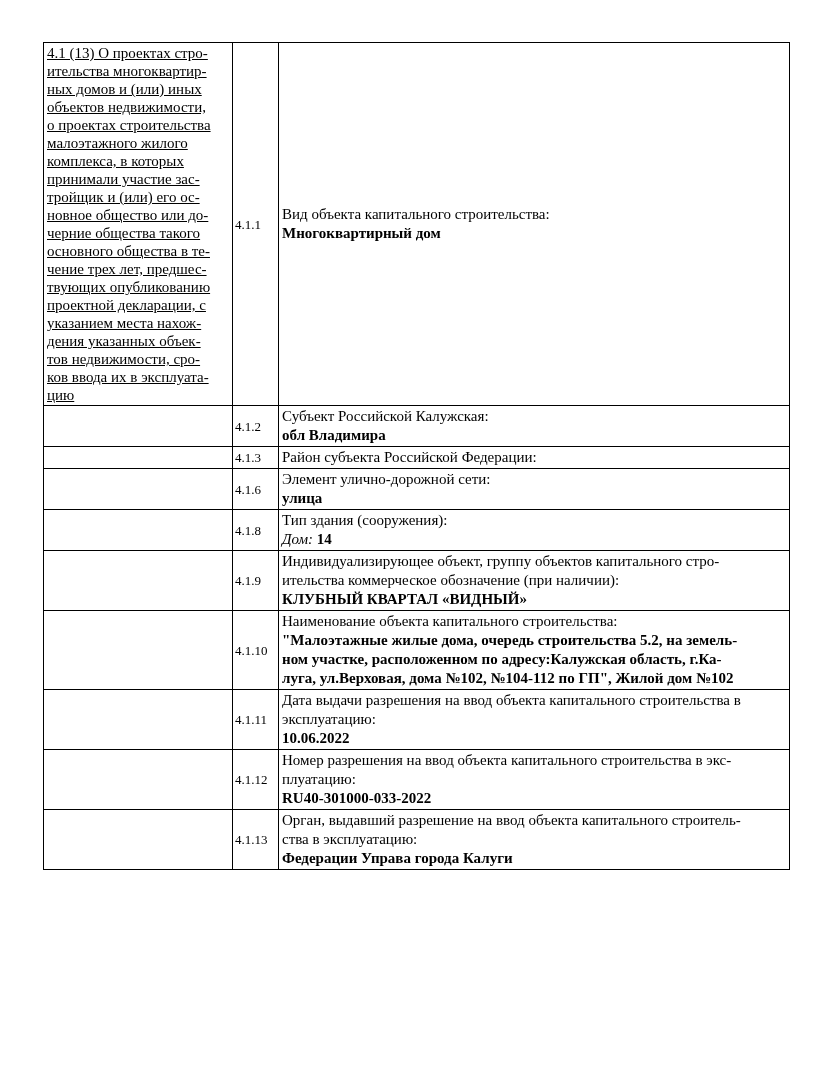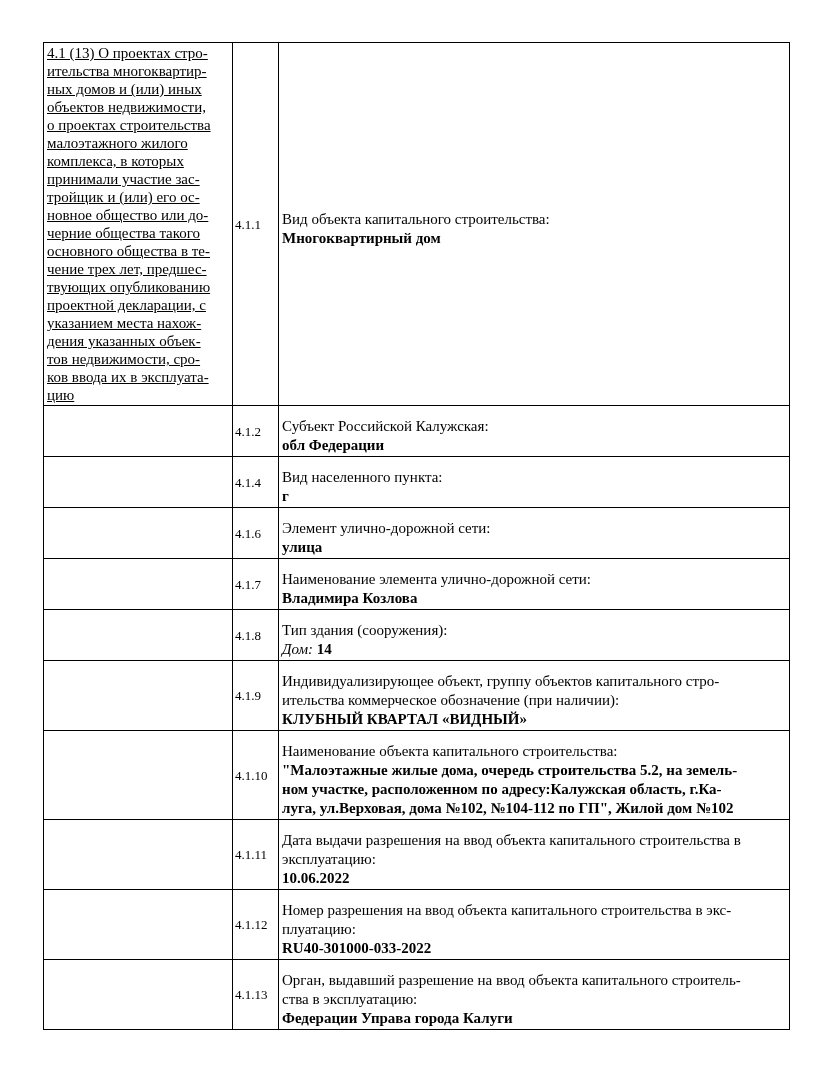--- a/index.html
+++ b/index.html
@@ -42,21 +42,21 @@
   td.c2 {
     width: 46px;
     vertical-align: middle;
     padding: 1px 1px 1px 2px;
     font-size: 13px;
     line-height: 19px;
   }
   td.c3 {
     width: 511px;
     vertical-align: middle;
-    padding: 11px 1px 1px 3px;
+    padding: 1px 1px 1px 3px;
     font-size: 15px;
     line-height: 19px;
   }
   td.c3 .field-label {
     white-space: pre-line;
     font-weight: normal;
   }
   td.c3 .field-value-line {
     white-space: pre-line;
     font-weight: bold;
@@ -102,45 +102,36 @@
           <td class="c3">
             <div class="field-label">Вид объекта капитального строительства:</div>
             <div class="field-value-line"><span>Многоквартирный дом</span></div>
           </td>
         </tr>
         <tr>
           <td class="c1"></td>
           <td class="c2">4.1.2</td>
           <td class="c3">
             <div class="field-label">Субъект Российской Калужская:</div>
-            <div class="field-value-line"><span>обл Федерации</span></div>
+            <div class="field-value-line"><span>обл Владимира</span></div>
           </td>
         </tr>
         <tr>
           <td class="c1"></td>
-          <td class="c2">4.1.4</td>
+          <td class="c2">4.1.3</td>
           <td class="c3">
-            <div class="field-label">Вид населенного пункта:</div>
-            <div class="field-value-line"><span>г</span></div>
+            <div class="field-label">Район субъекта Российской Федерации:</div>
           </td>
         </tr>
         <tr>
           <td class="c1"></td>
           <td class="c2">4.1.6</td>
           <td class="c3">
             <div class="field-label">Элемент улично-дорожной сети:</div>
             <div class="field-value-line"><span>улица</span></div>
-          </td>
-        </tr>
-        <tr>
-          <td class="c1"></td>
-          <td class="c2">4.1.7</td>
-          <td class="c3">
-            <div class="field-label">Наименование элемента улично-дорожной сети:</div>
-            <div class="field-value-line"><span>Владимира Козлова</span></div>
           </td>
         </tr>
         <tr>
           <td class="c1"></td>
           <td class="c2">4.1.8</td>
           <td class="c3">
             <div class="field-label">Тип здания (сооружения):</div>
             <div class="field-value-line"><span class="prefix">Дом: </span><span>14</span></div>
           </td>
         </tr>

